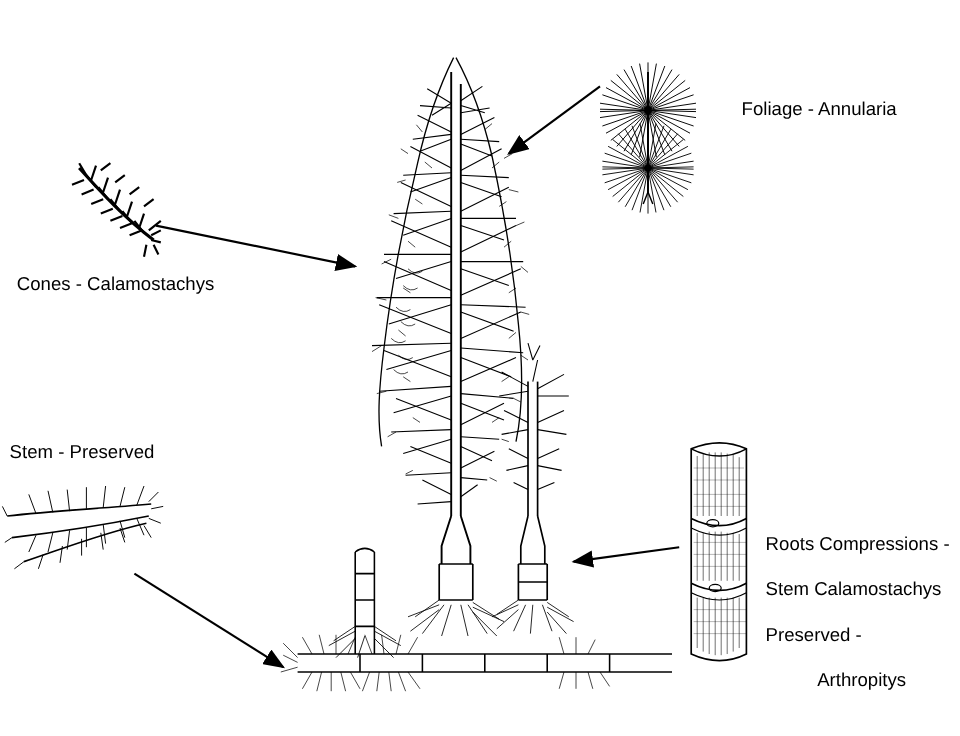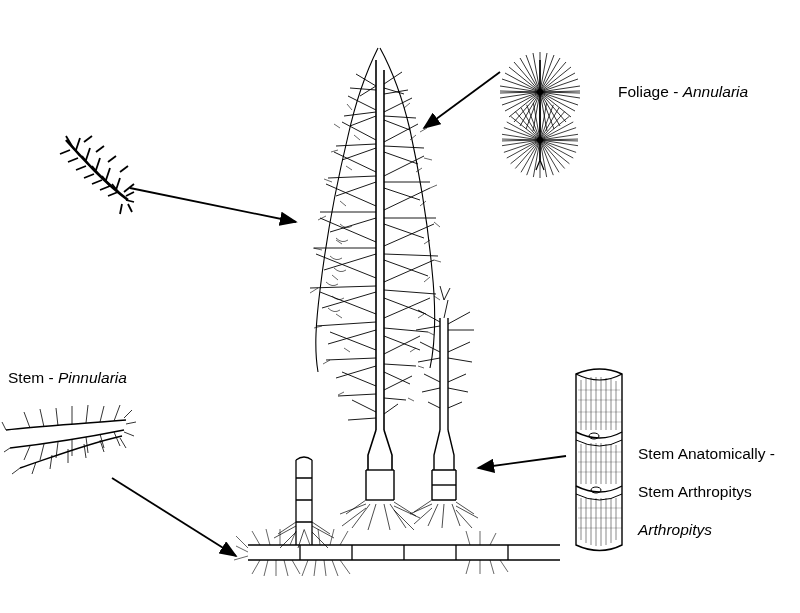--- a/index.html
+++ b/index.html
@@ -26,21 +26,21 @@
     height: 613px;
   }
   .label {
     position: absolute;
     font-size: 15.5px;
     line-height: 19px;
     color: #000;
     white-space: pre-line;
   }
   .label .sci {
-    font-style: italic;
+    text-align: center;
   }
   .lbl-foliage { left: 618px; top: 82px; }
   .lbl-cones   { left: 14px;  top: 228px; }
   .lbl-roots   { left: 8px;   top: 368px; }
   .lbl-stem    { left: 638px; top: 425px; width: 160px; }
   .lbl-stem .line { display: block; }
 </style>
 </head>
 <body>
 
@@ -268,22 +268,24 @@
     <g>
       <line x1="112" y1="478" x2="236" y2="556" stroke="#000" stroke-width="1.8" marker-end="url(#ah)"></line>
     </g>
     <g>
       <line x1="566" y1="456" x2="478" y2="468" stroke="#000" stroke-width="1.8" marker-end="url(#ah)"></line>
     </g>
   </svg>
 
   <div class="label lbl-foliage"><span>Foliage - </span><span class="sci">Annularia</span></div>
 
-
-  <div class="label lbl-roots"><span>Stem - </span><span class="sci">Pinnularia</span></div>
+  <div class="label lbl-cones"><span>Cones - </span><span class="sci">Calamostachys</span></div>
+
+  <div class="label lbl-roots"><span>Stem - </span><span class="sci">Preserved</span></div>
 
   <div class="label lbl-stem">
-    <span class="line">Stem Anatomically -</span>
-    <span class="line">Stem Arthropitys</span>
+    <span class="line">Roots Compressions -</span>
+    <span class="line">Stem Calamostachys</span>
+    <span class="line">Preserved -</span>
     <span class="line sci">Arthropitys</span>
   </div>
 
 </div>
 
 </body></html>

